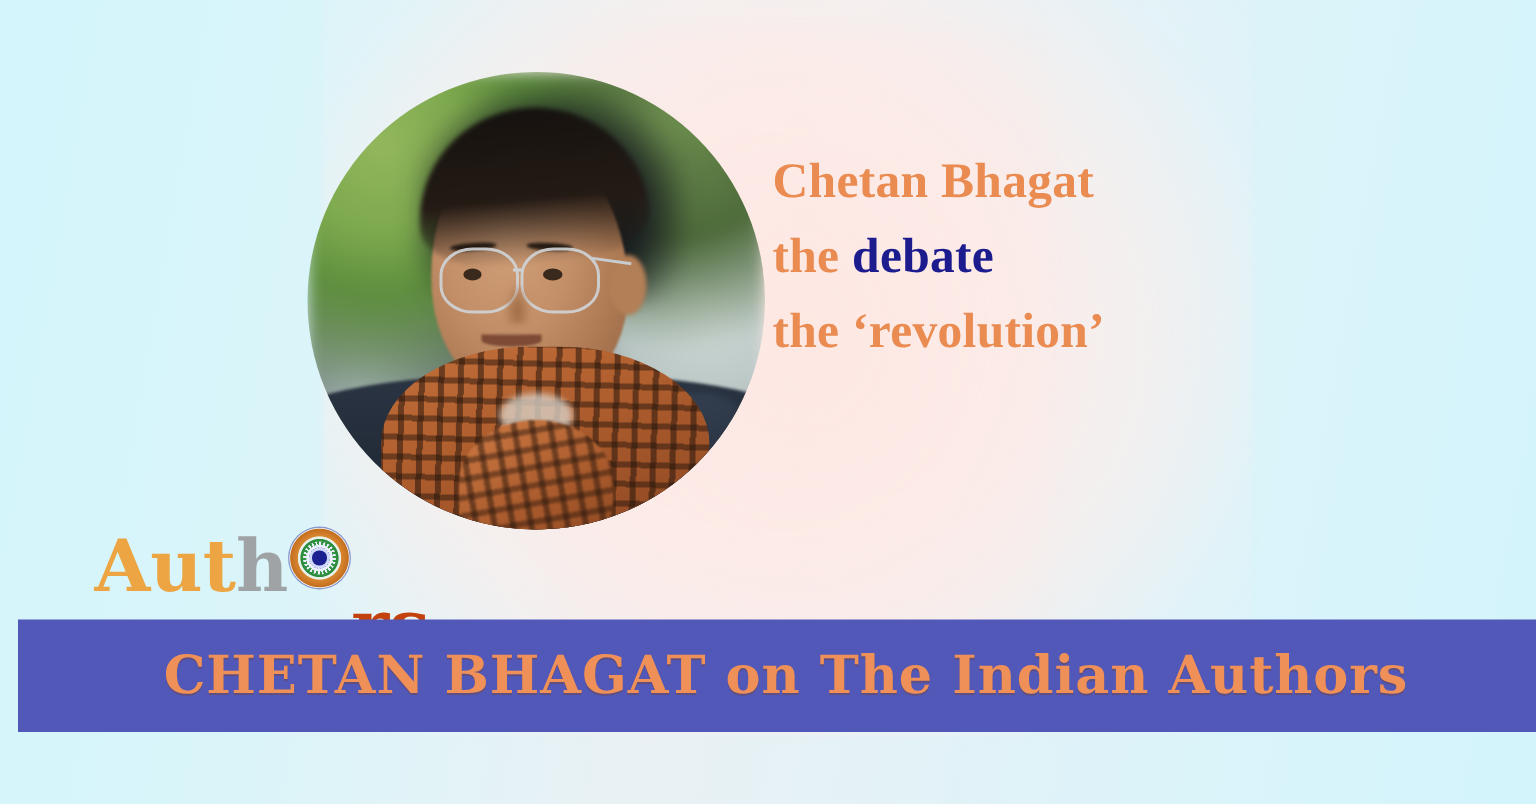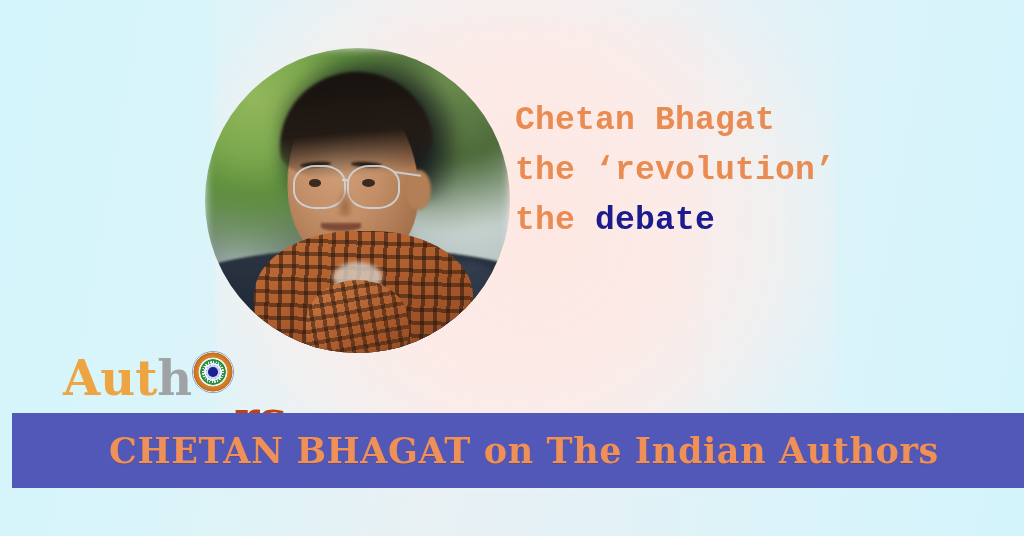--- a/index.html
+++ b/index.html
@@ -133,21 +133,21 @@
     filter:blur(.6px);
   }
   .scarf-hole{
     position:absolute;left:42%;top:70%;width:16%;height:10%;
     background:#d8cfc4;border-radius:50%;filter:blur(2px);opacity:.8;
   }
 
   
   .headline{
     position:absolute;left:515px;top:96px;width:470px;
-    font-family:Liberation Mono, monospace;
+    font-family:Liberation Serif, serif;
     font-weight:700;
     font-size:33px;
     line-height:50px;
     letter-spacing:.2px;
     color:#ea8b52;
   }
   .headline .ln{display:block;white-space:nowrap;}
   .headline .accent{color:#1c1c8f;}
 
   
@@ -235,22 +235,22 @@
     <div class="nose"></div>
     <div class="teeth"></div>
     <div class="mouth"></div>
     <div class="scarf"></div>
     <div class="scarf-hole"></div>
     <div class="scarf-knot"></div>
   </div>
 
   <div class="headline">
     <span class="ln">Chetan Bhagat</span>
+    <span class="ln"><span>the </span><span class="accent">debate</span></span>
     <span class="ln">the ‘revolution’</span>
-    <span class="ln"><span>the </span><span class="accent">debate</span></span>
   </div>
 
   <div class="logo">
     <span class="l-aut">Aut</span>
     <span class="l-h">h</span>
     <span class="chakra">
       <span class="spokes"></span>
       <span class="hub"></span>
     </span>
     <span class="l-rs">rs</span>

